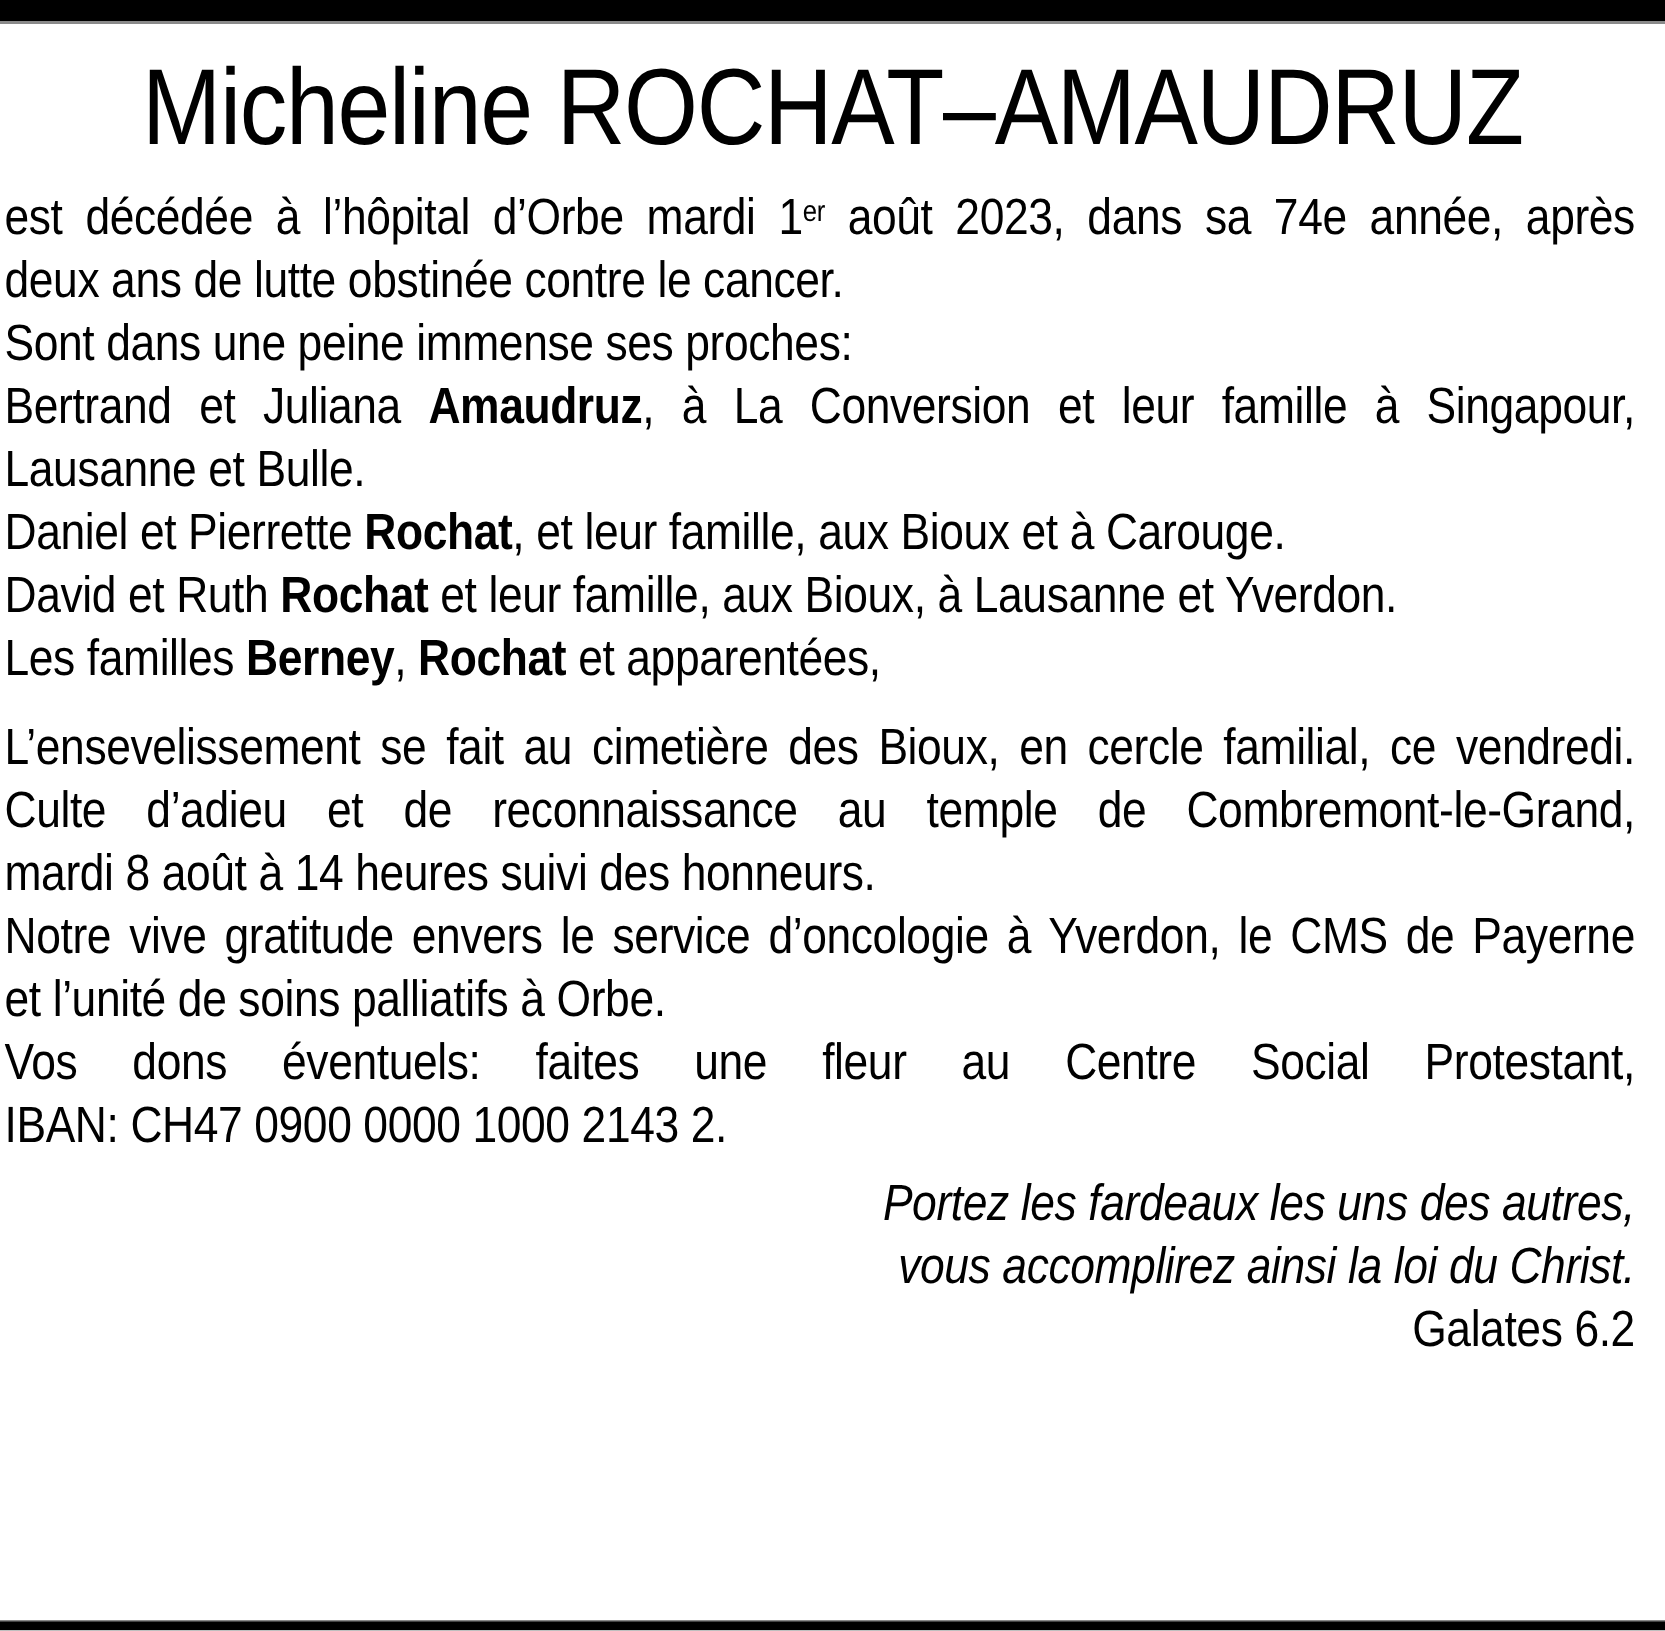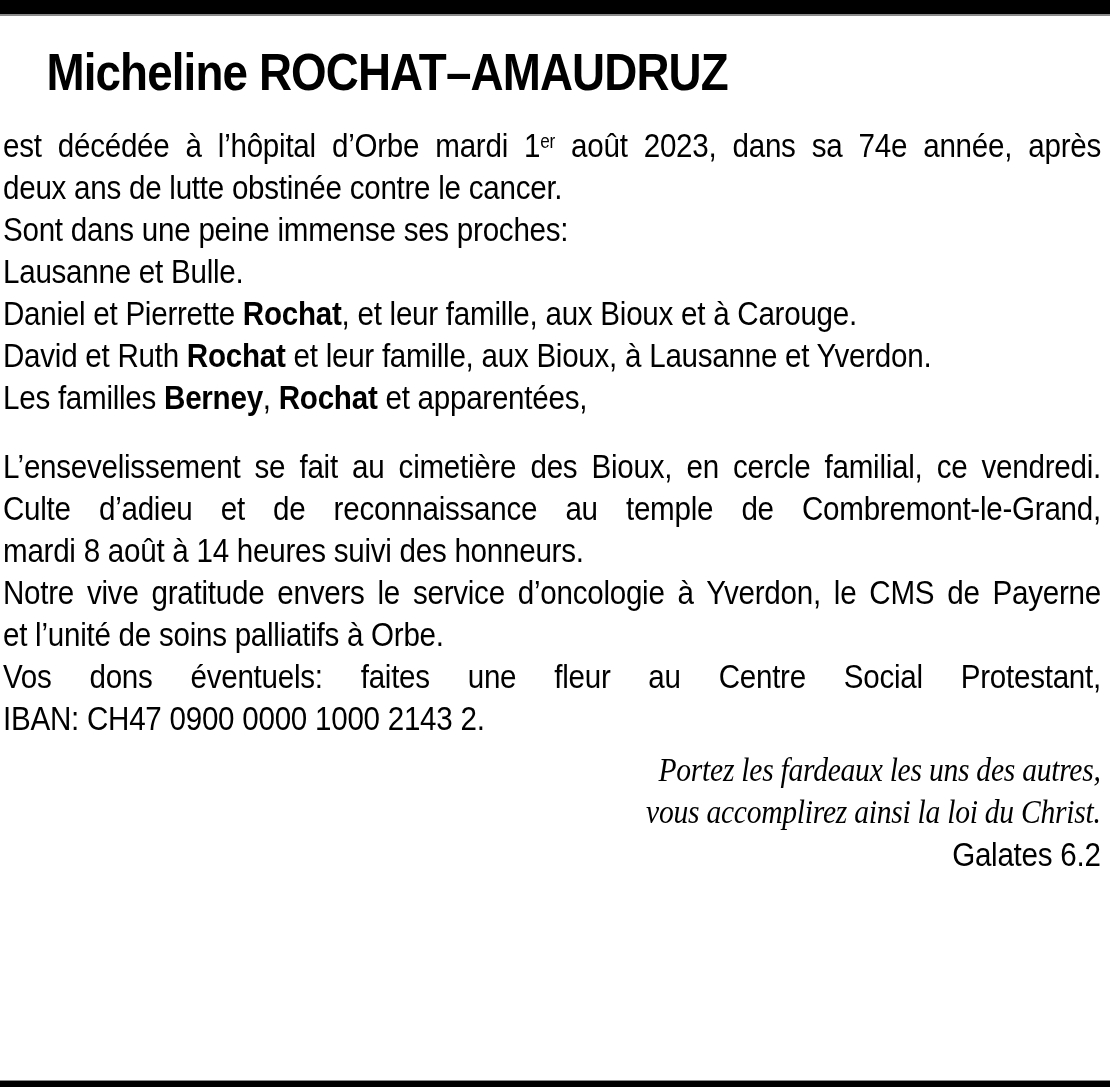--- a/index.html
+++ b/index.html
@@ -26,33 +26,33 @@
     right: 0;
     bottom: 0;
     height: 6px;
     background: #000000;
     border-top: 1px solid #8a8a8a;
   }
   h1.title {
     margin: 0;
     height: 106px;
     line-height: 112px;
-    text-align: left;
-    font-size: 52px;
-    font-weight: bold;
+    text-align: center;
+    font-size: 72px;
+    font-weight: normal;
     white-space: nowrap;
     letter-spacing: -1px;
   }
   h1.title .title-inner {
     display: inline-block;
     transform: scaleX(0.88);
     transform-origin: 50% 0;
   }
   .content {
-    padding: 2px 9px 0 3px;
+    padding: 2px 20px 0 3px;
   }
   .line {
     height: 42px;
     line-height: 42px;
     font-size: 34px;
     overflow: hidden;
     white-space: nowrap;
   }
   .line-inner {
     display: inline-block;
@@ -67,23 +67,23 @@
     white-space: normal;
   }
   .line.left .line-inner {
     text-align: left;
   }
   .line.right .line-inner {
     text-align: right;
     transform-origin: 100% 0;
     margin-left: -14.9%;
   }
-  .line.gap-lg { margin-top: 27px; }
+  .line.gap-lg { margin-top: 17px; }
   .line.gap-sm { margin-top: 10px; }
-  .line.italic { font-style: italic; font-family: Liberation Serif, serif; }
+  .line.italic { font-style: italic; }
   .line .b { font-weight: bold; }
   .line sup {
     font-size: 58%;
     line-height: 0;
     vertical-align: baseline;
     position: relative;
     top: -0.45em;
   }
 </style>
 </head>
@@ -92,20 +92,21 @@
 <div class="bar-top"></div>
 
 <h1 class="title">
   <span class="title-inner">Micheline ROCHAT–AMAUDRUZ</span>
 </h1>
 
 <div class="content">
     <div class="line justify"><span class="line-inner"><span>est décédée à l’hôpital d’Orbe mardi 1</span><sup>er</sup><span> août 2023, dans sa 74e année, après</span></span></div>
     <div class="line left"><span class="line-inner"><span>deux ans de lutte obstinée contre le cancer.</span></span></div>
     <div class="line left"><span class="line-inner"><span>Sont dans une peine immense ses proches:</span></span></div>
+    <div class="line justify"><span class="line-inner"><span>Bertrand et Juliana </span><span class="b">Amaudruz</span><span>, à La Conversion et leur famille à Singapour,</span></span></div>
     <div class="line left"><span class="line-inner"><span>Lausanne et Bulle.</span></span></div>
     <div class="line left"><span class="line-inner"><span>Daniel et Pierrette </span><span class="b">Rochat</span><span>, et leur famille, aux Bioux et à Carouge.</span></span></div>
     <div class="line left"><span class="line-inner"><span>David et Ruth </span><span class="b">Rochat</span><span> et leur famille, aux Bioux, à Lausanne et Yverdon.</span></span></div>
     <div class="line left"><span class="line-inner"><span>Les familles </span><span class="b">Berney</span><span>, </span><span class="b">Rochat</span><span> et apparentées,</span></span></div>
     <div class="line justify gap-lg"><span class="line-inner"><span>L’ensevelissement se fait au cimetière des Bioux, en cercle familial, ce vendredi.</span></span></div>
     <div class="line justify"><span class="line-inner"><span>Culte d’adieu et de reconnaissance au temple de Combremont-le-Grand,</span></span></div>
     <div class="line left"><span class="line-inner"><span>mardi 8 août à 14 heures suivi des honneurs.</span></span></div>
     <div class="line justify"><span class="line-inner"><span>Notre vive gratitude envers le service d’oncologie à Yverdon, le CMS de Payerne</span></span></div>
     <div class="line left"><span class="line-inner"><span>et l’unité de soins palliatifs à Orbe.</span></span></div>
     <div class="line justify"><span class="line-inner"><span>Vos dons éventuels: faites une fleur au Centre Social Protestant,</span></span></div>

